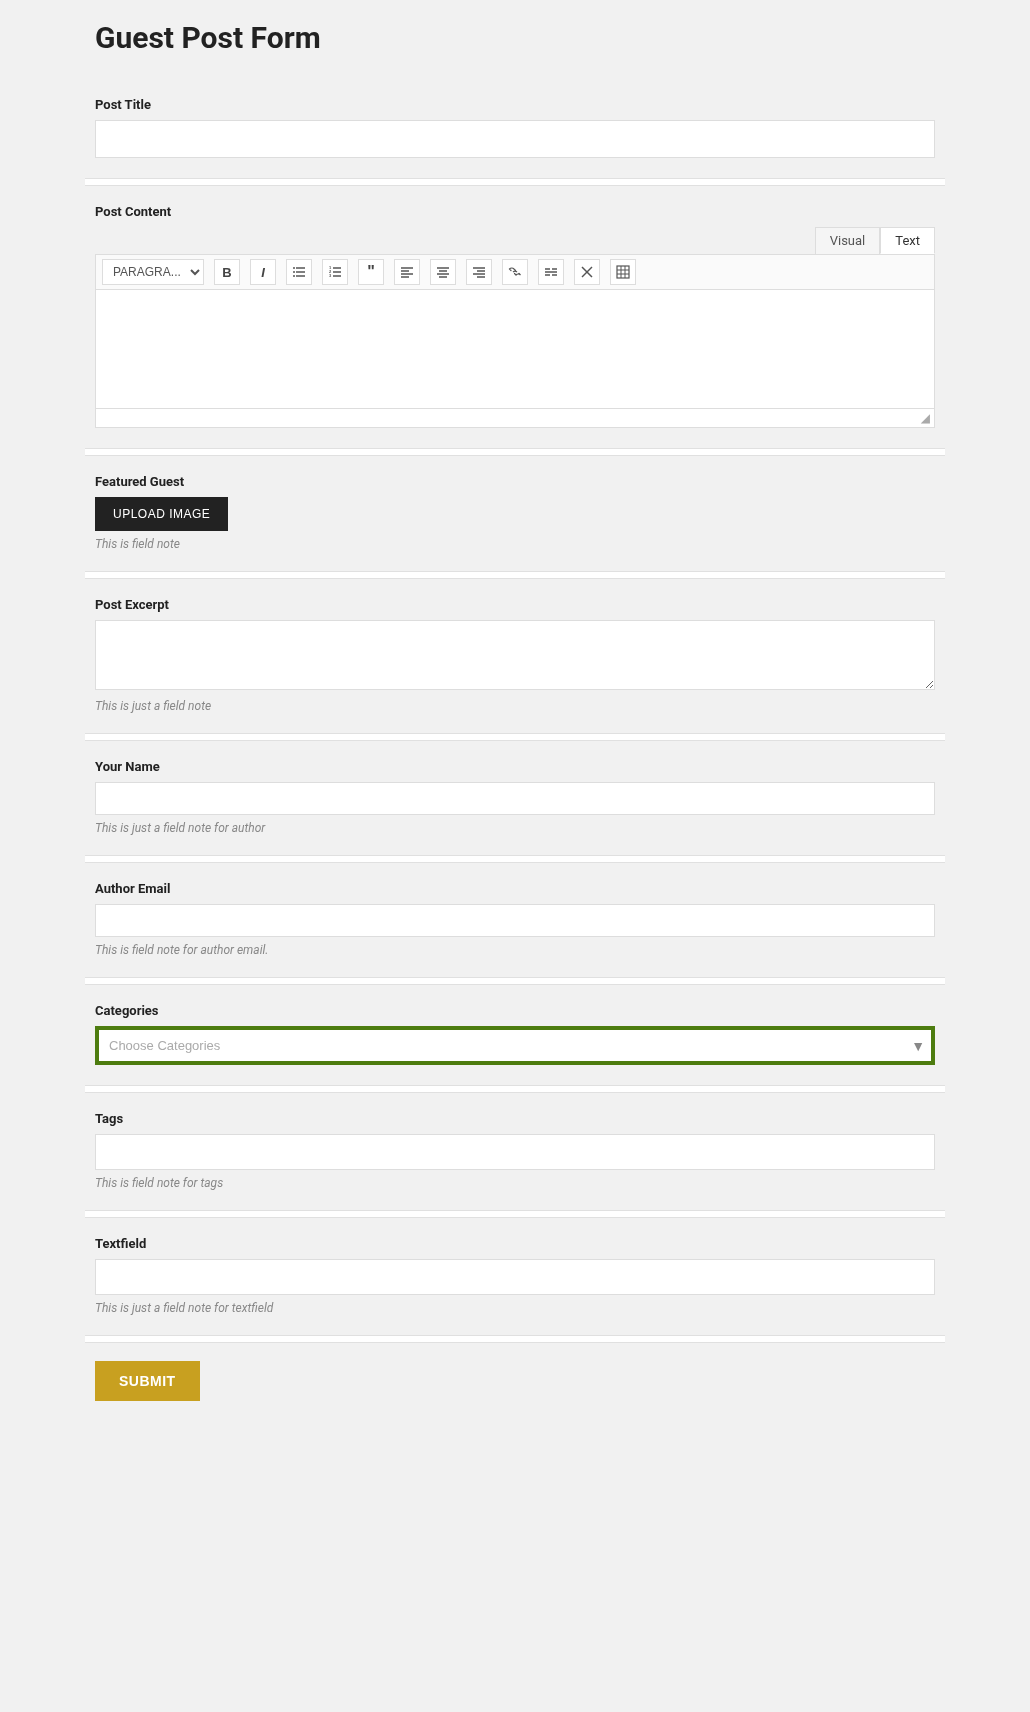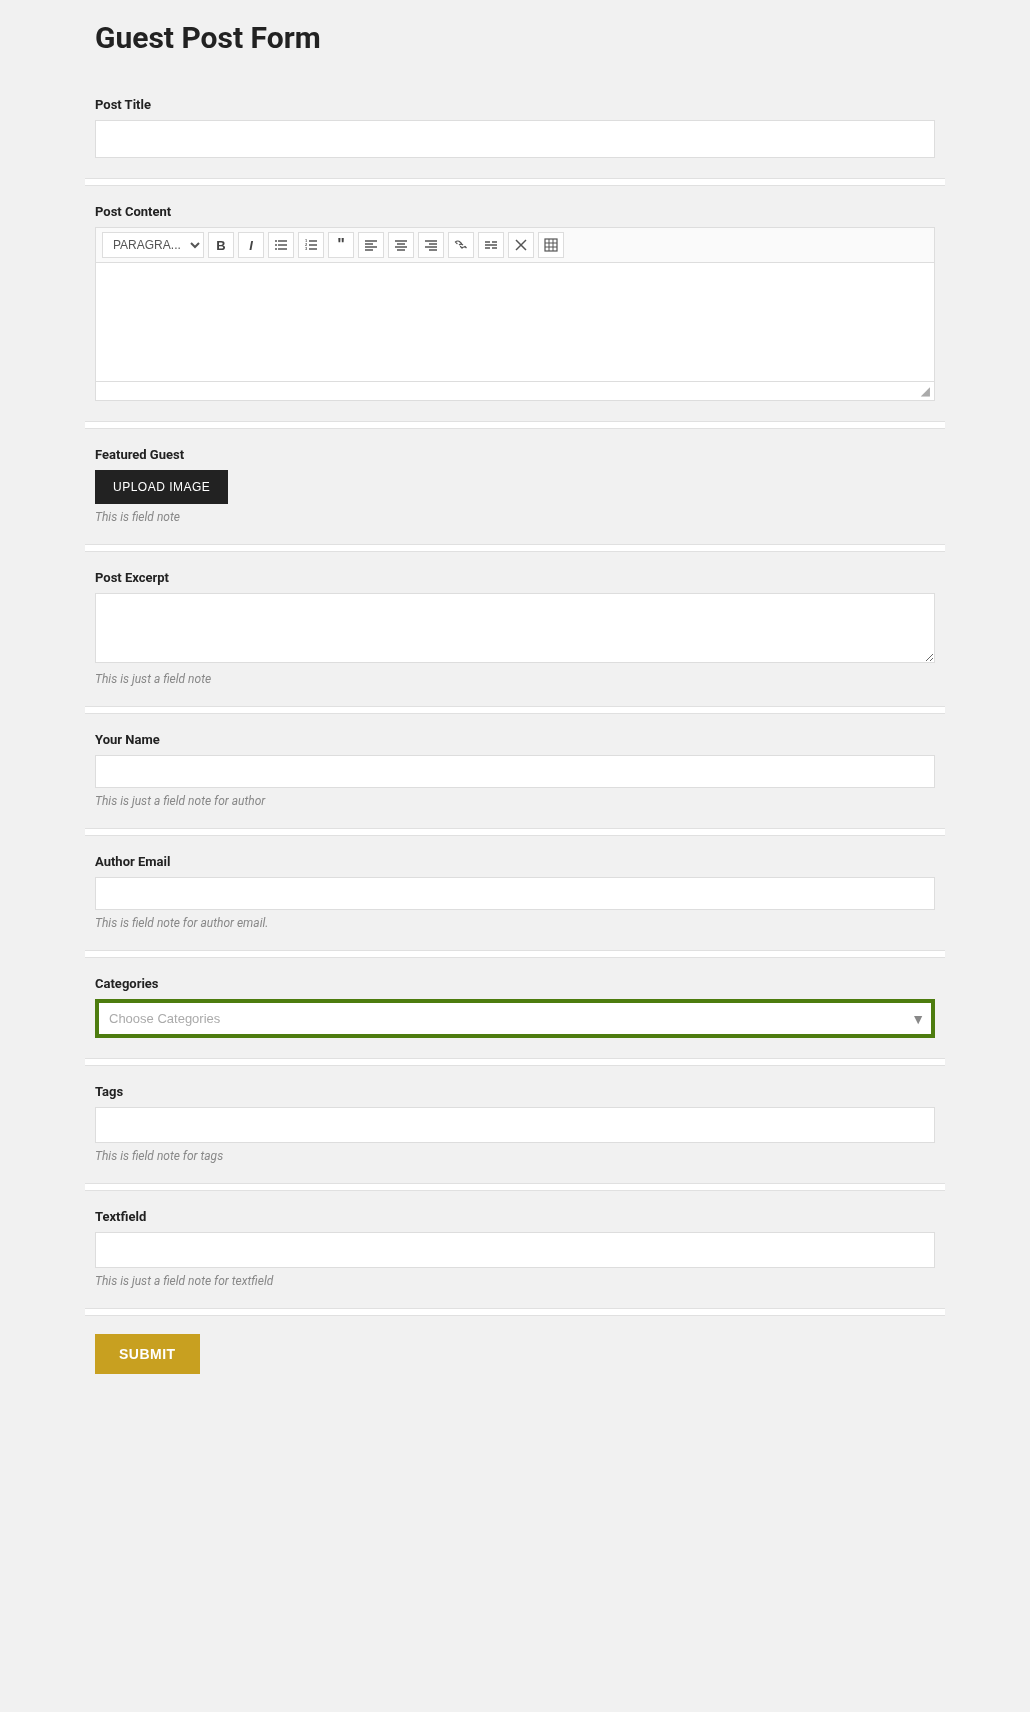--- a/index.html
+++ b/index.html
@@ -73,21 +73,21 @@
       z-index: 1;
     }
     .editor-toolbar {
       display: flex;
       align-items: center;
       flex-wrap: wrap;
       border: 1px solid #ddd;
       border-bottom: none;
       background: #fafafa;
       padding: 4px 6px;
-      gap: 4px;
+      gap: 10px;
     }
     .toolbar-select {
       font-size: 12px;
       border: 1px solid #ddd;
       background: #fff;
       padding: 3px 6px;
       cursor: pointer;
       color: #555;
       height: 26px;
     }
@@ -206,20 +206,24 @@
   <div class="form-section-bg">
     <label class="field-label">Post Title</label>
     <input type="text" class="post-title-input" style="">
   </div>
 
   <div class="separator"></div>
 
   <div class="form-section-bg">
     <label class="field-label">Post Content</label>
 
+    <div class="editor-tabs">
+      <div class="editor-tab">Visual</div>
+      <div class="editor-tab active">Text</div>
+    </div>
 
     <div class="editor-toolbar">
       <select class="toolbar-select">
         <option>PARAGRA...</option>
       </select>
 
       <button class="toolbar-btn">
           <b>B</b>
         </button>
       <button class="toolbar-btn">

